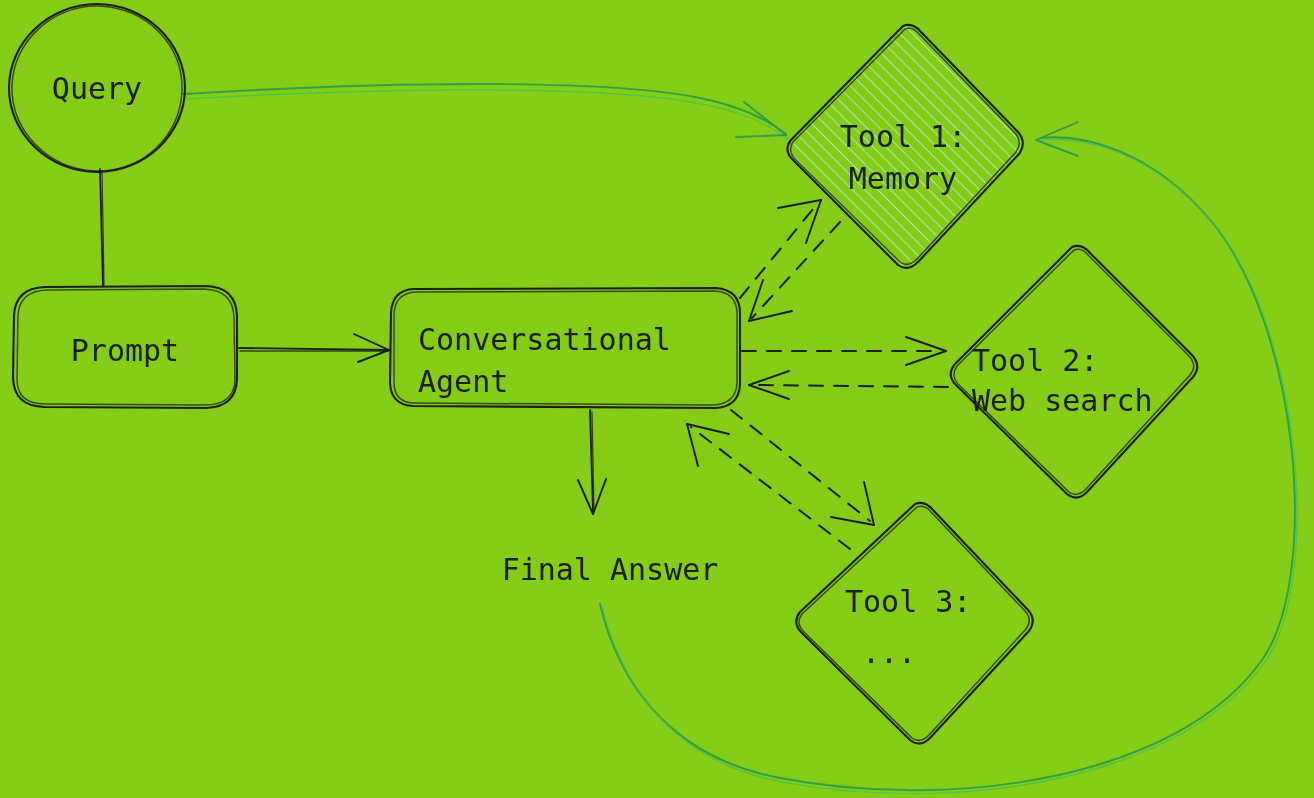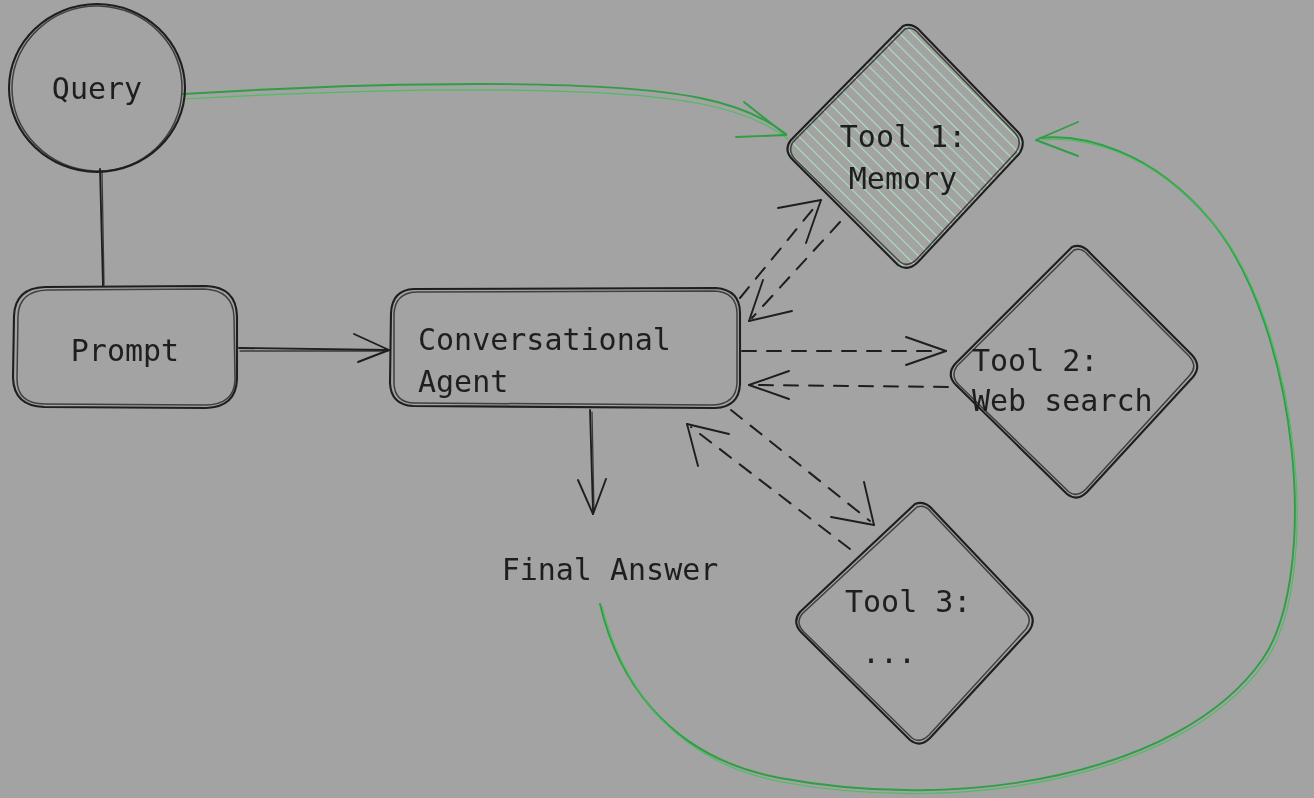--- a/index.html
+++ b/index.html
@@ -11,21 +11,21 @@
   body {
     width: 1314px;
     height: 798px;
     overflow: hidden;
     font-family: "DejaVu Sans Mono", "Liberation Mono", monospace;
   }
   #diagram-root {
     position: relative;
     width: 1314px;
     height: 798px;
-    background: #a3a3a3;
+    background: #84cc16;
   }
   svg#scene {
     position: absolute;
     top: 0;
     left: 0;
     width: 1314px;
     height: 798px;
     display: block;
   }
   .node-stroke {

